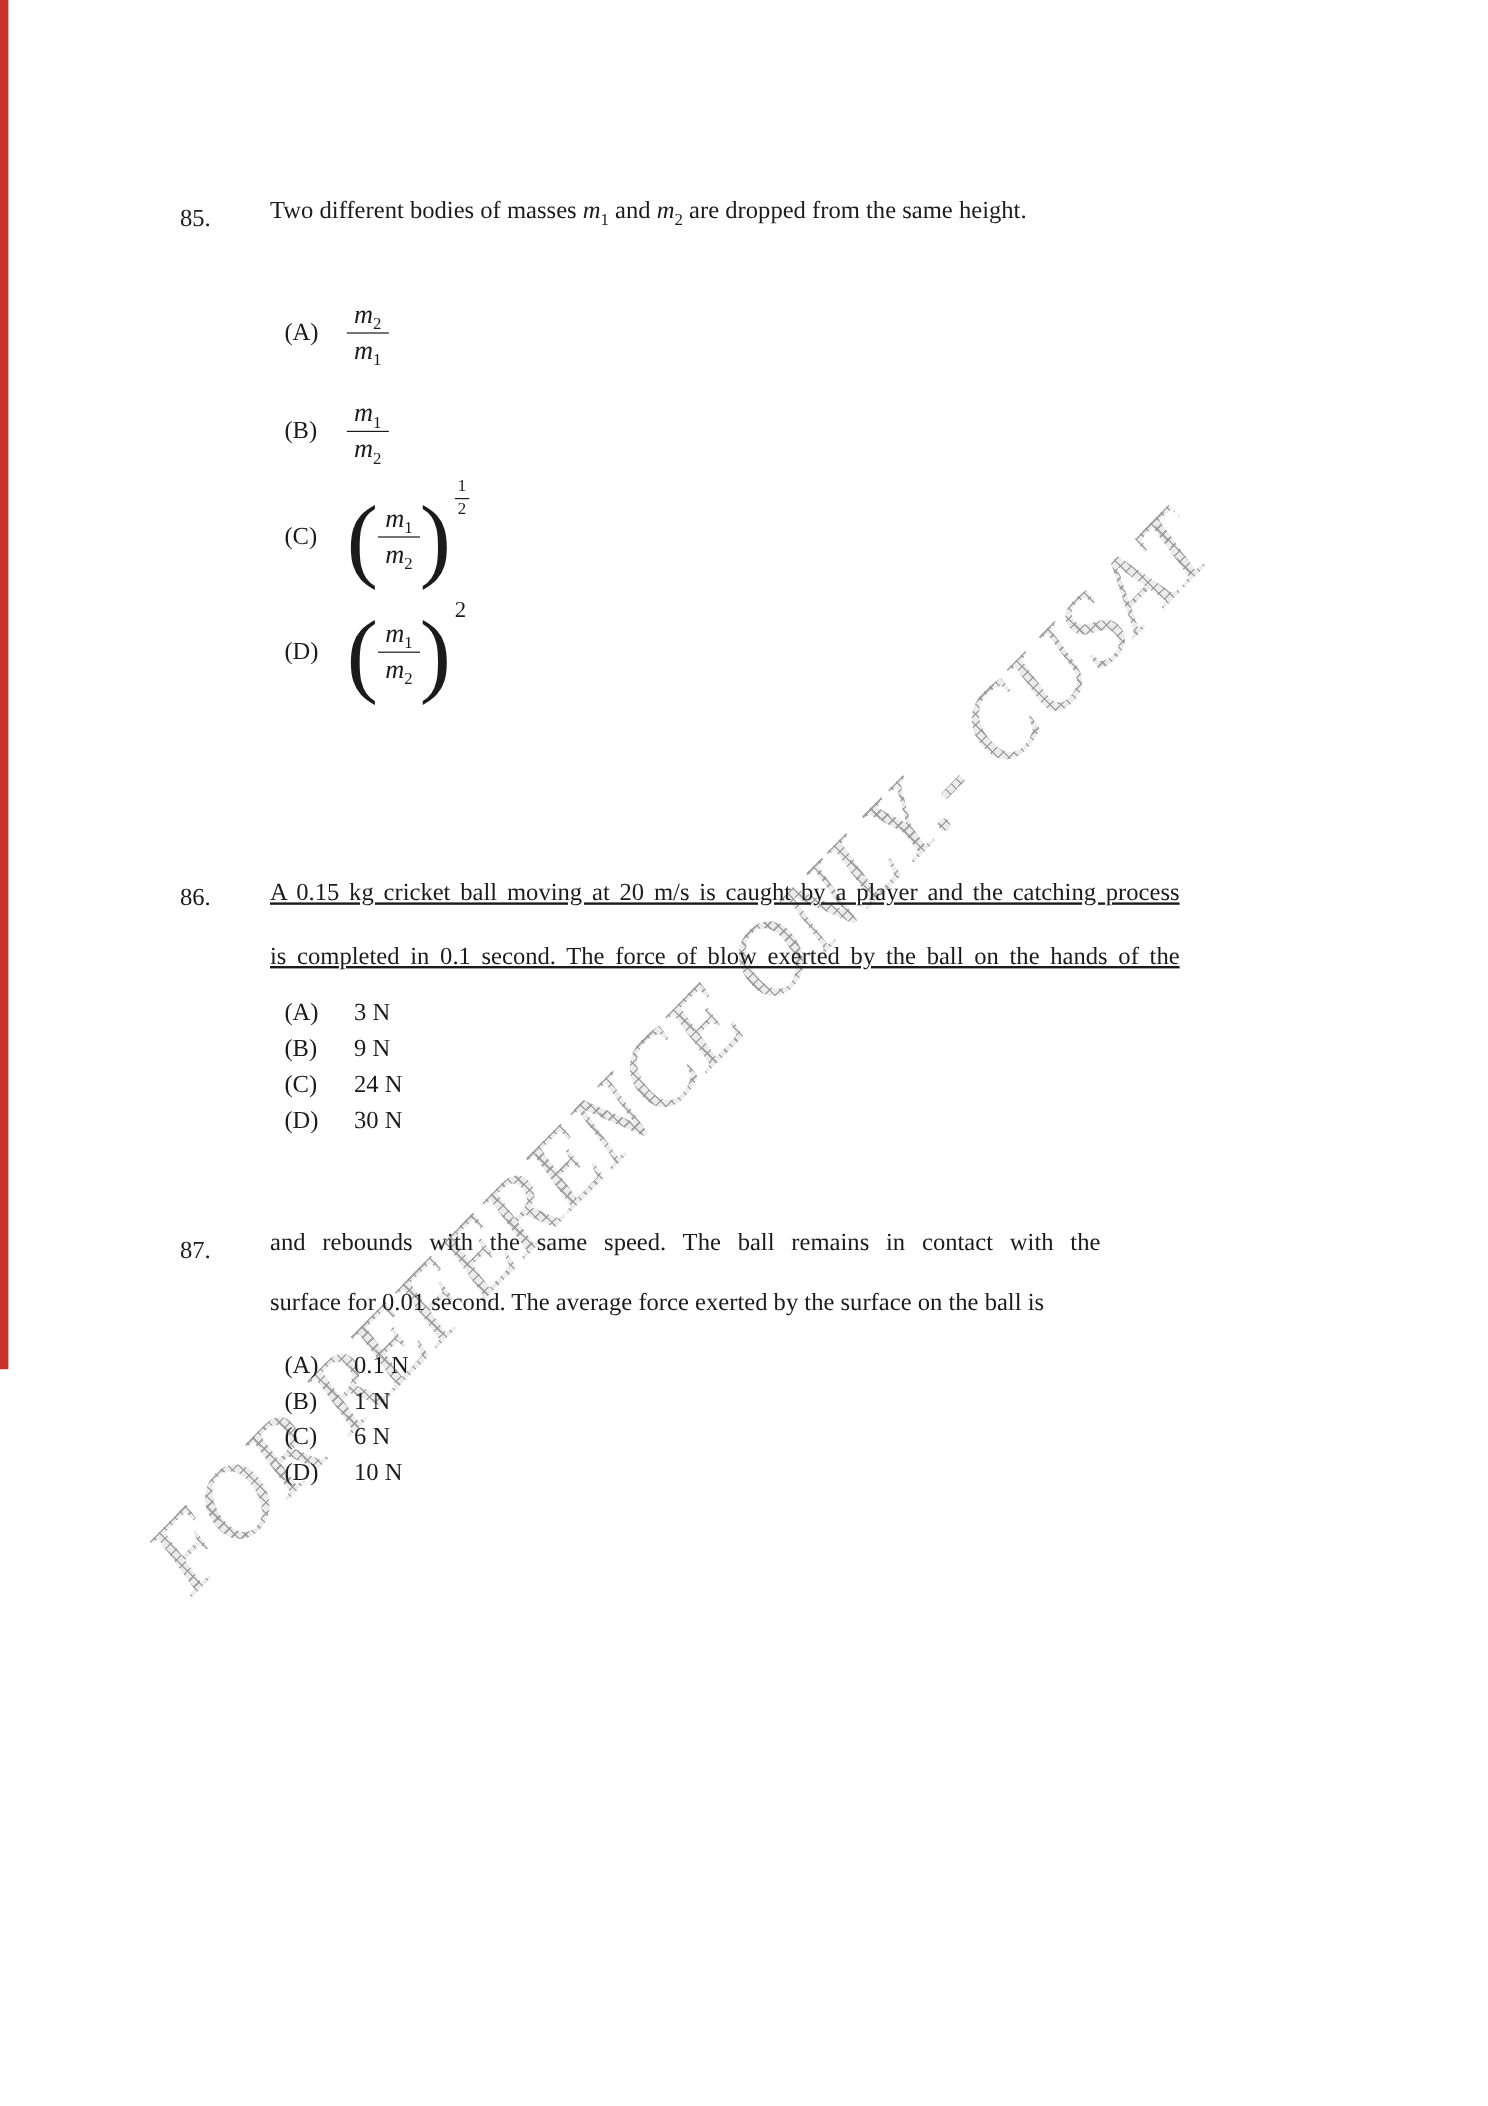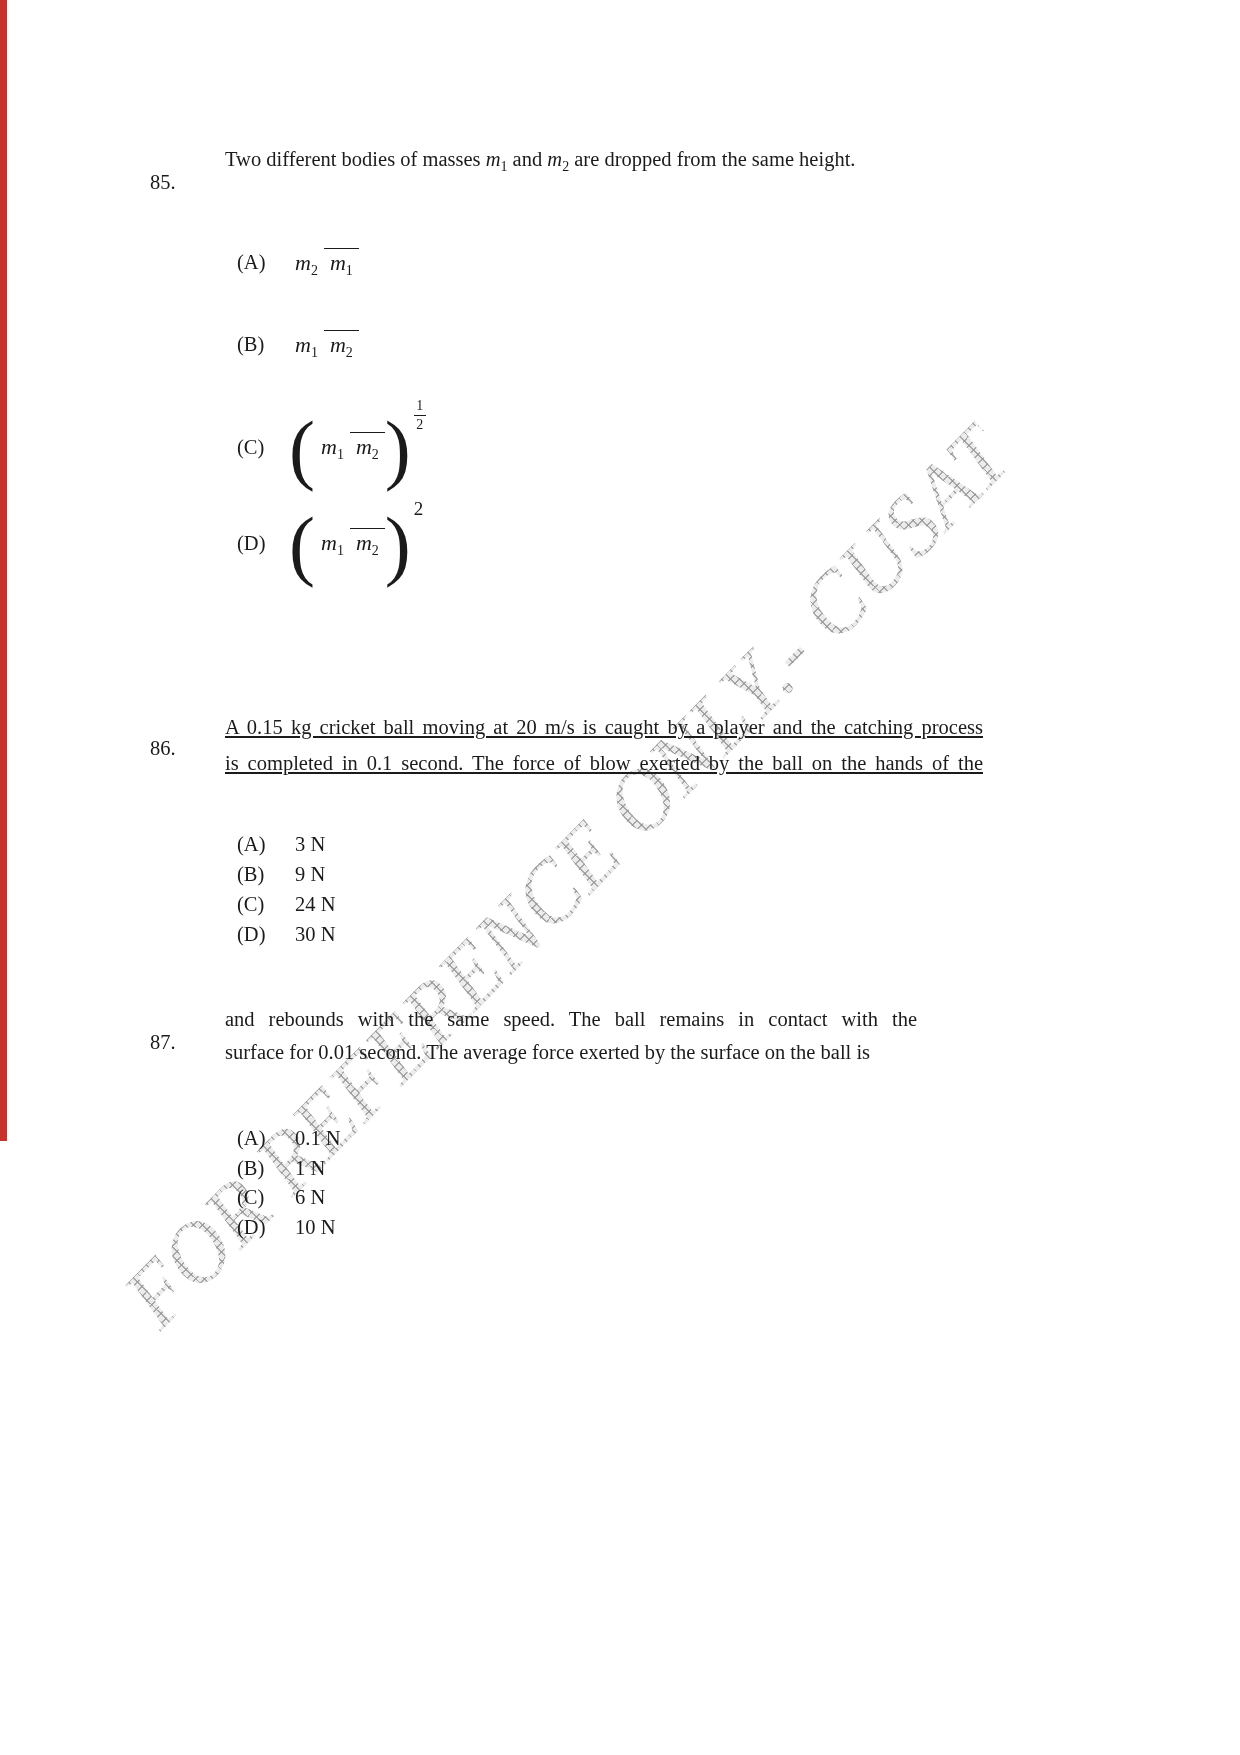--- a/index.html
+++ b/index.html
@@ -26,37 +26,37 @@
         repeating-linear-gradient(90deg, rgba(148,148,148,0.78) 0 1.4px, rgba(0,0,0,0) 1.4px 6.5px),
         linear-gradient(rgba(219,219,219,0.55), rgba(219,219,219,0.55));
       -webkit-background-clip:text; background-clip:text; color:transparent;
     }
   }
 
   
   .qsec { position:absolute; left:150px; z-index:1; }
   .qnum { position:absolute; left:0; top:0;margin-top:28px; }
   .qbody { margin-left:75px; }
-  .qline { display:block; }
+  .qline { display:block;margin-top:17px; }
   .lh33 .qline { line-height:33px; height:33px; }
   .lh36 .qline { line-height:36px; height:36px; }
   .jline { text-align:justify; text-align-last:justify; white-space:nowrap; }
   .lline { white-space:nowrap; }
 
   .mvar i { font-style:italic; }
   sub { font-size:14px; line-height:0; }
 
   
   .optrow { position:absolute; left:237px; display:flex; line-height:26px; z-index:1; }
   .olabel { width:58px; }
 
   
   .mrow { position:absolute; left:237px; display:flex; align-items:center; z-index:1; }
   .mrow .olabel { width:52px; }
-  .frac { display:inline-flex; flex-direction:row; align-items:center; text-align:right; }
+  .frac { display:inline-flex; flex-direction:column; align-items:center; text-align:right; }
   .fnum,.fden { padding:0 6px; line-height:1.3; font-size:22px; }
   .fden { border-top:1.7px solid #1b1b1b; }
   .frac i { font-style:italic; }
   .mexpr { display:inline-flex; align-items:center; }
   .paren { font-size:78px; line-height:0.85; font-weight:400; transform:translateY(2px); }
   .expfrac { display:inline-flex; flex-direction:column; align-items:center; align-self:flex-start;
              margin-top:-16px; margin-left:3px; font-size:14px; line-height:1.1; }
   .xbar { width:12px; border-top:1.4px solid #1b1b1b; margin:1.5px 0; }
   .exp2 { align-self:flex-start; margin-top:-12px; margin-left:3px; font-size:19px; }
 </style>

